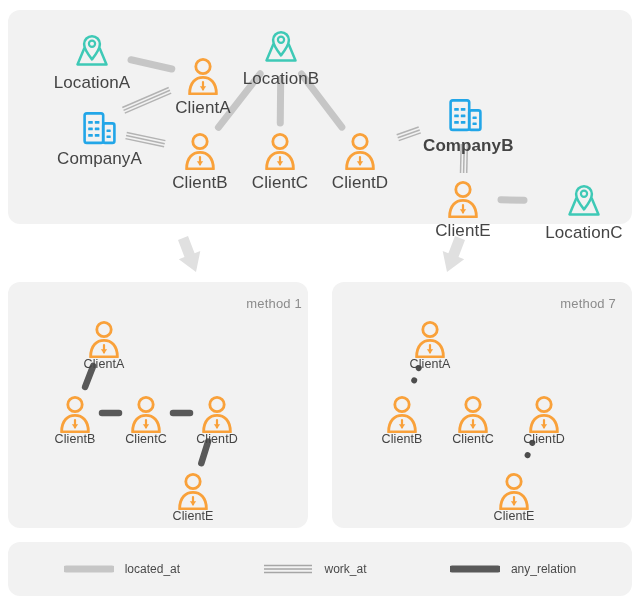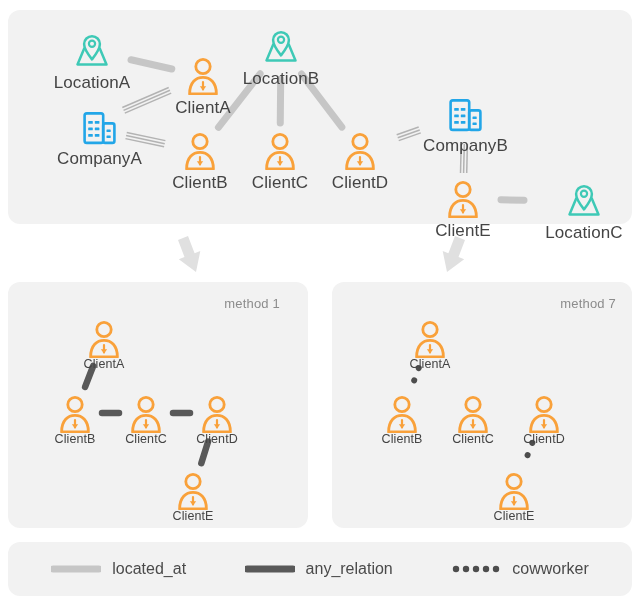--- a/index.html
+++ b/index.html
@@ -78,21 +78,21 @@
     justify-content: space-around;
     padding: 0 14px;
     box-sizing: border-box;
   }
   .legend-item {
     display: flex;
     align-items: center;
     gap: 11px;
   }
   .legend-item .lbl {
-    font-size: 16px;
+    font-size: 12px;
     color: #4a4a4a;
     white-space: nowrap;
   }
   .swatch { width: 50px; height: 14px; flex: 0 0 50px; }
   .swatch svg { display: block; }
 </style>
 </head>
 <body>
 
 <div id="stage">
@@ -196,21 +196,21 @@
         </div>
         <div class="node" style="left: 352px; top: 122px;">
           <span class="glyph"><svg width="34" height="38" viewBox="0 0 34 38">
               <circle cx="17" cy="9.5" r="7.2" fill="none" stroke="#f9a13a" stroke-width="2.8"></circle>
               <path d="M3.6 37 C3.6 25.2 10 20.4 17 20.4 C24 20.4 30.4 25.2 30.4 37 Z" fill="none" stroke="#f9a13a" stroke-width="2.8" stroke-linejoin="round"></path>
               <line x1="17" y1="25" x2="17" y2="32.4" stroke="#f9a13a" stroke-width="2.2" stroke-linecap="round"></line>
               <path d="M13.8 29.2 L17 33.6 L20.2 29.2" fill="#f9a13a"></path>
             </svg></span>
           <span class="caption">ClientD</span>
         </div>
-        <div class="node" style="left: 457px; top: 85px;">
+        <div class="node" style="left: 457px; top: 85px; font-weight: bold;">
           <span class="glyph"><svg width="40" height="38" viewBox="0 0 40 38">
               <rect x="5.6" y="5.4" width="18.6" height="29.5" rx="2.2" fill="none" stroke="#22a6e8" stroke-width="2.6"></rect>
               <rect x="24.2" y="15.4" width="11.2" height="19.5" rx="2" fill="none" stroke="#22a6e8" stroke-width="2.6"></rect>
               <rect x="9.2" y="13" width="4.6" height="2.8" rx="0.6" fill="#22a6e8"></rect>
               <rect x="15.8" y="13" width="4.6" height="2.8" rx="0.6" fill="#22a6e8"></rect>
               <rect x="9.2" y="19.5" width="4.6" height="2.8" rx="0.6" fill="#22a6e8"></rect>
               <rect x="15.8" y="19.5" width="4.6" height="2.8" rx="0.6" fill="#22a6e8"></rect>
               <rect x="9.2" y="26" width="4.6" height="2.8" rx="0.6" fill="#22a6e8"></rect>
               <rect x="15.8" y="26" width="4.6" height="2.8" rx="0.6" fill="#22a6e8"></rect>
               <rect x="27.5" y="21.5" width="4.2" height="2.6" rx="0.6" fill="#22a6e8"></rect>
@@ -237,21 +237,21 @@
         </div>
       </div>
   </div>
 
   <svg class="edges" id="arrow-layer" style="left:0;top:0;width:640px;height:606px;">
       <polygon points="178.0,239.9 184.5,257.1 178.8,259.3 196.0,272.0 200.3,251.1 194.6,253.3 188.0,236.1" fill="#e0e0e0"></polygon>
       <polygon points="455.0,236.1 448.4,253.3 442.7,251.1 447.0,272.0 464.2,259.3 458.5,257.1 465.0,239.9" fill="#e0e0e0"></polygon>
     </svg>
 
   <div class="panel" id="panel-method1">
-    <div class="method-label" style="right:28px; top:14px;">method 1</div>
+    <div class="method-label" style="right:6px; top:14px;">method 1</div>
     <svg class="edges" id="m1-edges" width="300" height="246">
         <g>
           <line x1="85.1806442134934" y1="83.98109255131018" x2="77.0980654007395" y2="104.88431361877716" stroke="#595959" stroke-width="6.5" stroke-linecap="round"></line>
         </g>
         <g>
           <line x1="94" y1="131" x2="111" y2="131" stroke="#595959" stroke-width="6.5" stroke-linecap="round"></line>
         </g>
         <g>
           <line x1="165" y1="131" x2="182" y2="131" stroke="#595959" stroke-width="6.5" stroke-linecap="round"></line>
         </g>
@@ -373,33 +373,31 @@
           <span class="swatch">
             <svg width="50" height="14" viewBox="0 0 50 14">
               <line x1="2" y1="7" x2="48" y2="7" stroke="#c6c6c6" stroke-width="7" stroke-linecap="round"></line>
             </svg>
           </span>
           <span class="lbl">located_at</span>
         </div>
         <div class="legend-item">
           <span class="swatch">
             <svg width="50" height="14" viewBox="0 0 50 14">
+              <line x1="1" y1="3.6" x2="49" y2="3.6" stroke="#a6a6a6" stroke-width="1.5"></line>
+              <line x1="1" y1="7" x2="49" y2="7" stroke="#a6a6a6" stroke-width="1.5"></line>
+              <line x1="1" y1="10.4" x2="49" y2="10.4" stroke="#a6a6a6" stroke-width="1.5"></line>
+            </svg>
+          </span>
+          <span class="lbl">work_at</span>
+        </div>
+        <div class="legend-item">
+          <span class="swatch">
+            <svg width="50" height="14" viewBox="0 0 50 14">
               <line x1="2" y1="7" x2="48" y2="7" stroke="#595959" stroke-width="7" stroke-linecap="round"></line>
             </svg>
           </span>
           <span class="lbl">any_relation</span>
         </div>
-        <div class="legend-item">
-          <span class="swatch">
-            <svg width="50" height="14" viewBox="0 0 50 14">
-              <circle cx="5" cy="7" r="3.2" fill="#4d4d4d"></circle>
-              <circle cx="15" cy="7" r="3.2" fill="#4d4d4d"></circle>
-              <circle cx="25" cy="7" r="3.2" fill="#4d4d4d"></circle>
-              <circle cx="35" cy="7" r="3.2" fill="#4d4d4d"></circle>
-              <circle cx="45" cy="7" r="3.2" fill="#4d4d4d"></circle>
-            </svg>
-          </span>
-          <span class="lbl">cowworker</span>
-        </div>
       </div>
   </div>
 
 </div>
 
 </body></html>

